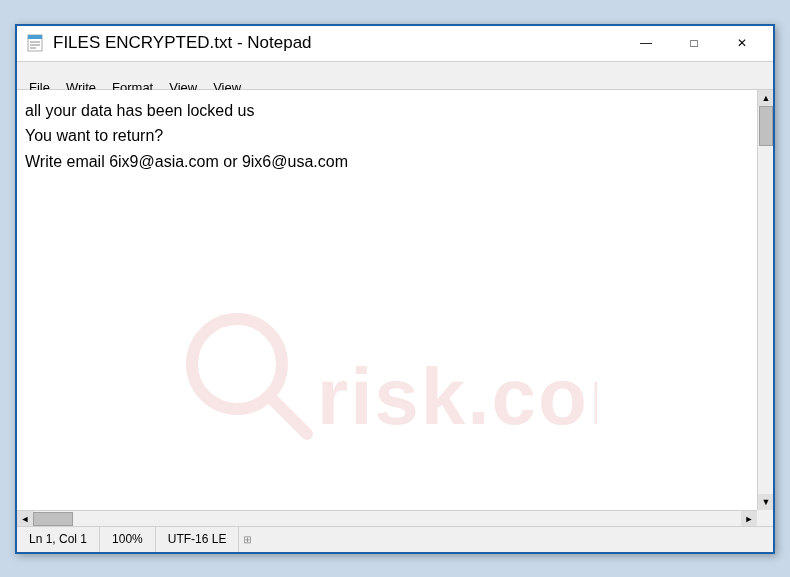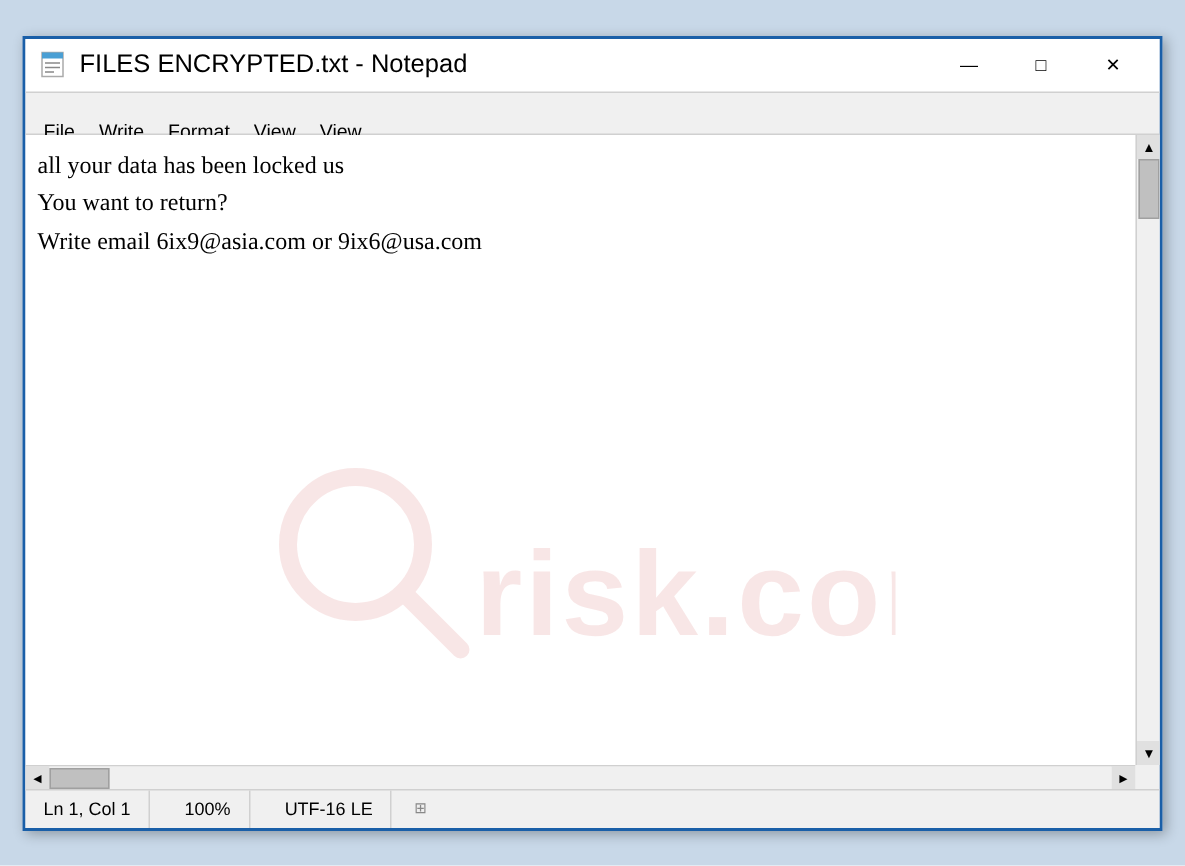--- a/index.html
+++ b/index.html
@@ -101,21 +101,21 @@
       flex: 1;
       background: #ffffff;
       position: relative;
       overflow: hidden;
       display: flex;
     }
 
     .editor-content {
       flex: 1;
       padding: 8px;
-      font-family: Liberation Serif, serif;
+      font-family: Liberation Sans, sans-serif;
       font-size: 16px;
       color: #000;
       line-height: 1.6;
       white-space: pre;
       overflow: hidden;
     }
 
     .scrollbar-v {
       width: 16px;
       background: #f0f0f0;
@@ -198,21 +198,21 @@
     .status-bar {
       height: 26px;
       background: #f0f0f0;
       border-top: 1px solid #d0d0d0;
       display: flex;
       align-items: center;
       padding: 0 8px;
       font-size: 12px;
       color: #000;
       font-family: 'Segoe UI', sans-serif;
-      gap: 11px;
+      gap: 0;
     }
 
     .status-segment {
       padding: 0 12px;
       border-right: 1px solid #d0d0d0;
       height: 100%;
       display: flex;
       align-items: center;
     }
 

